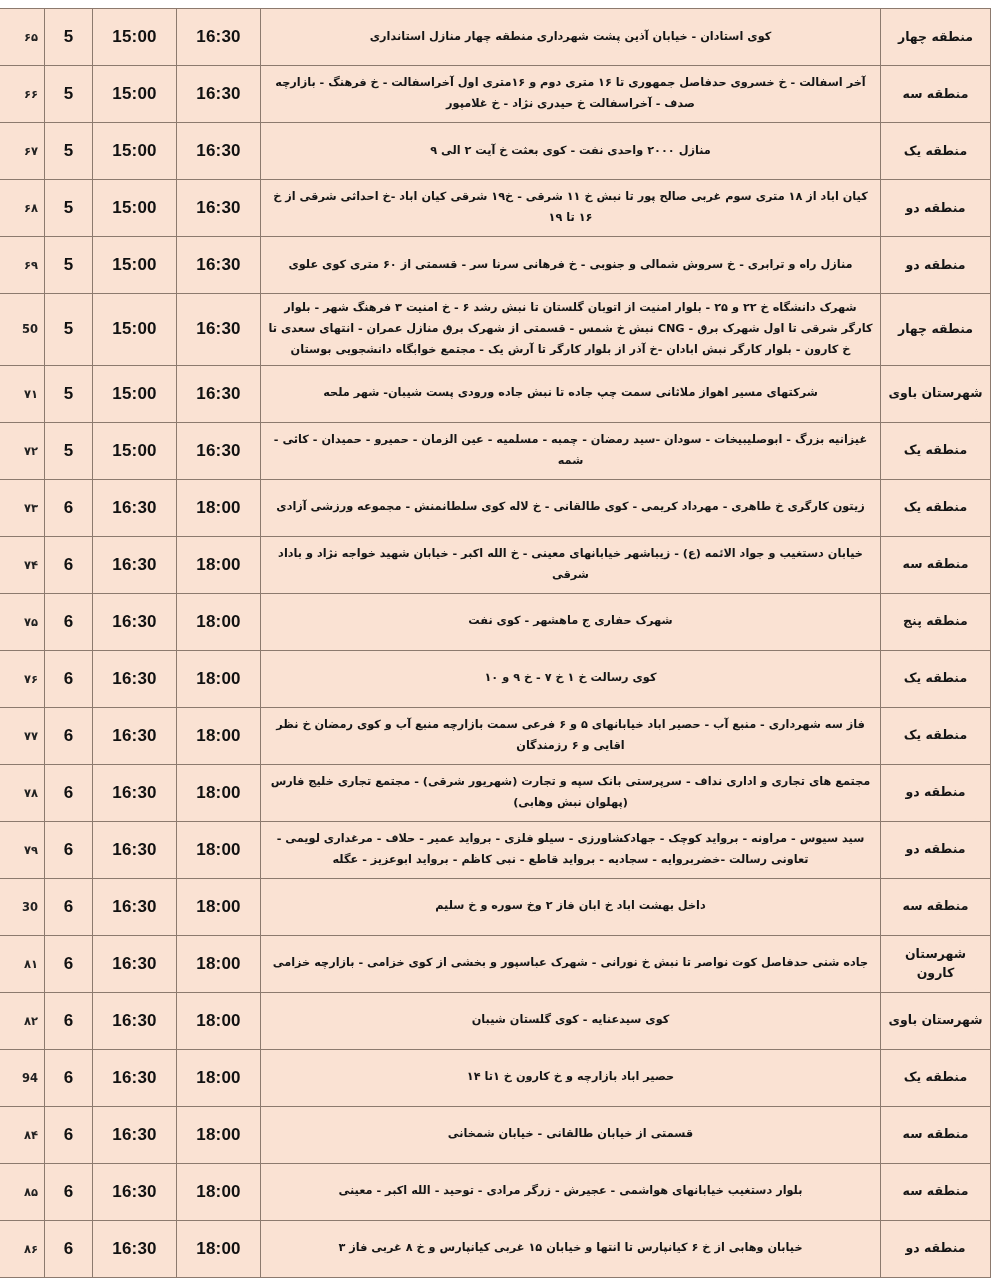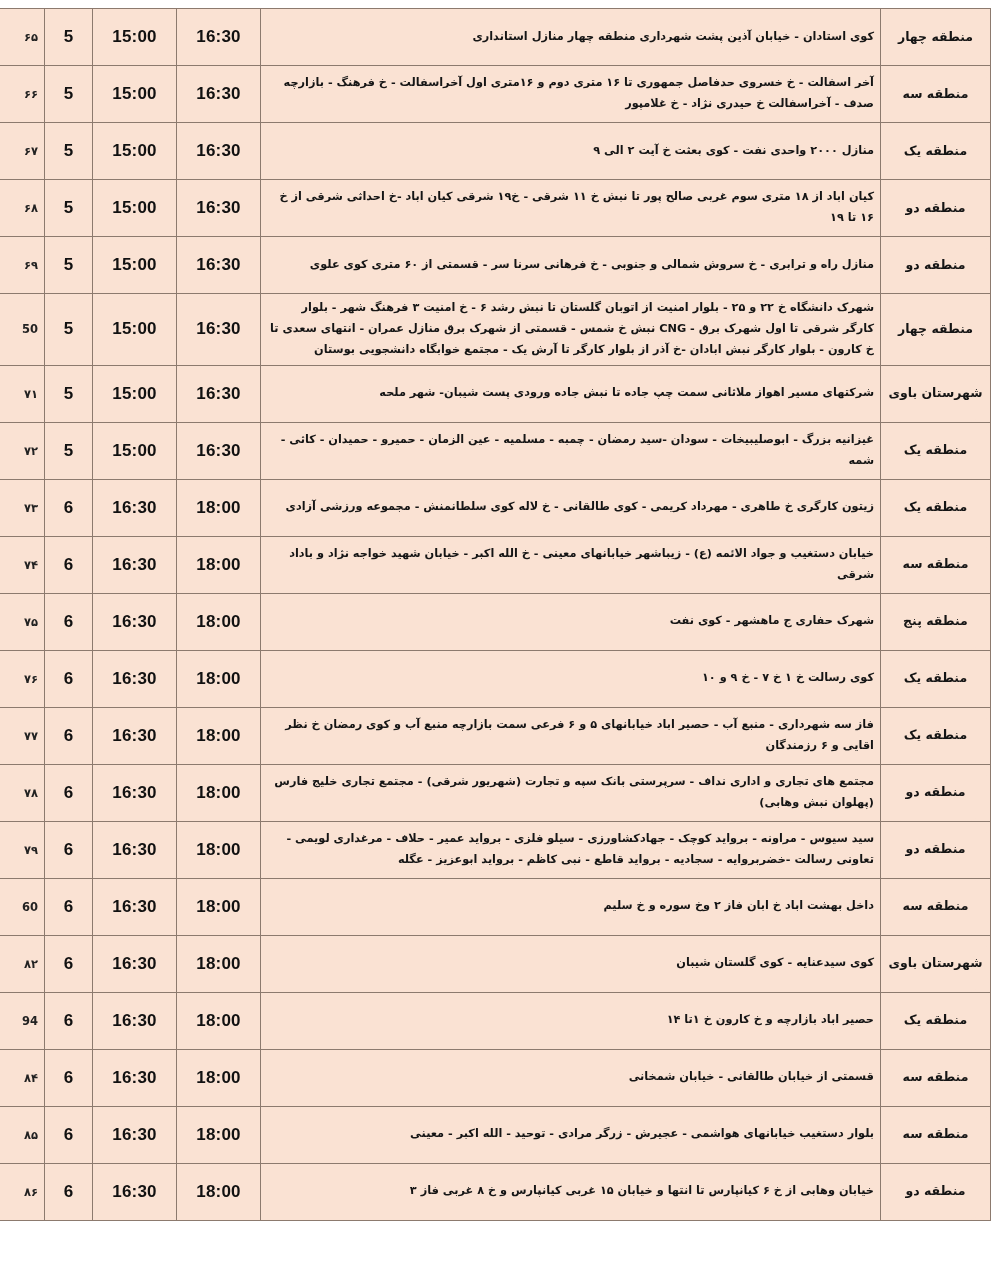--- a/index.html
+++ b/index.html
@@ -46,21 +46,21 @@
 
   td.region {
     text-align: center;
     font-size: 12.5px;
     font-weight: bold;
     color: #151515;
     line-height: 1.5;
     border-radius: 26px;
   }
   td.address {
-    text-align: right;
+    text-align: center;
     font-size: 11.3px;
     font-weight: bold;
     color: #151515;
     line-height: 1.85;
     padding: 6px 10px;
   }
   td.time {
     text-align: center;
     font-size: 17px;
     font-weight: bold;
@@ -216,21 +216,29 @@
           <td class="time">16:30</td>
           <td class="group">6</td>
           <td class="index">۷۹</td>
         </tr>
         <tr class="row">
           <td class="region">منطقه سه</td>
           <td class="address">داخل بهشت اباد خ ابان فاز ۲ وخ سوره و خ سلیم</td>
           <td class="time">18:00</td>
           <td class="time">16:30</td>
           <td class="group">6</td>
-          <td class="index">60</td>
+          <td class="index">30</td>
+        </tr>
+        <tr class="row">
+          <td class="region">شهرستان کارون</td>
+          <td class="address">جاده شنی حدفاصل کوت نواصر تا نبش خ نورانی - شهرک عباسپور و بخشی از کوی خزامی - بازارچه خزامی</td>
+          <td class="time">18:00</td>
+          <td class="time">16:30</td>
+          <td class="group">6</td>
+          <td class="index">۸۱</td>
         </tr>
         <tr class="row">
           <td class="region">شهرستان باوی</td>
           <td class="address">کوی سیدعنایه - کوی گلستان شیبان</td>
           <td class="time">18:00</td>
           <td class="time">16:30</td>
           <td class="group">6</td>
           <td class="index">۸۲</td>
         </tr>
         <tr class="row">

